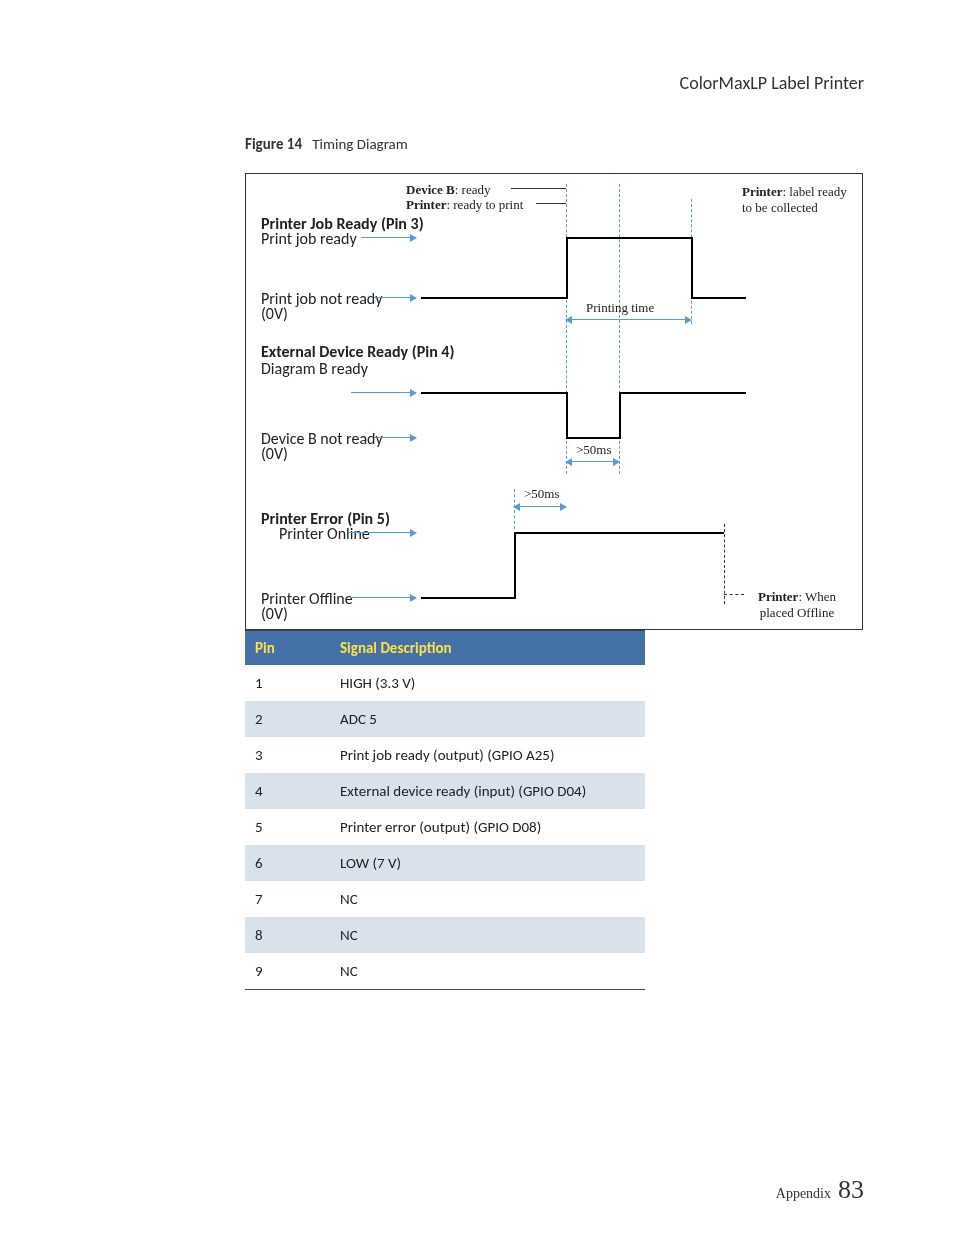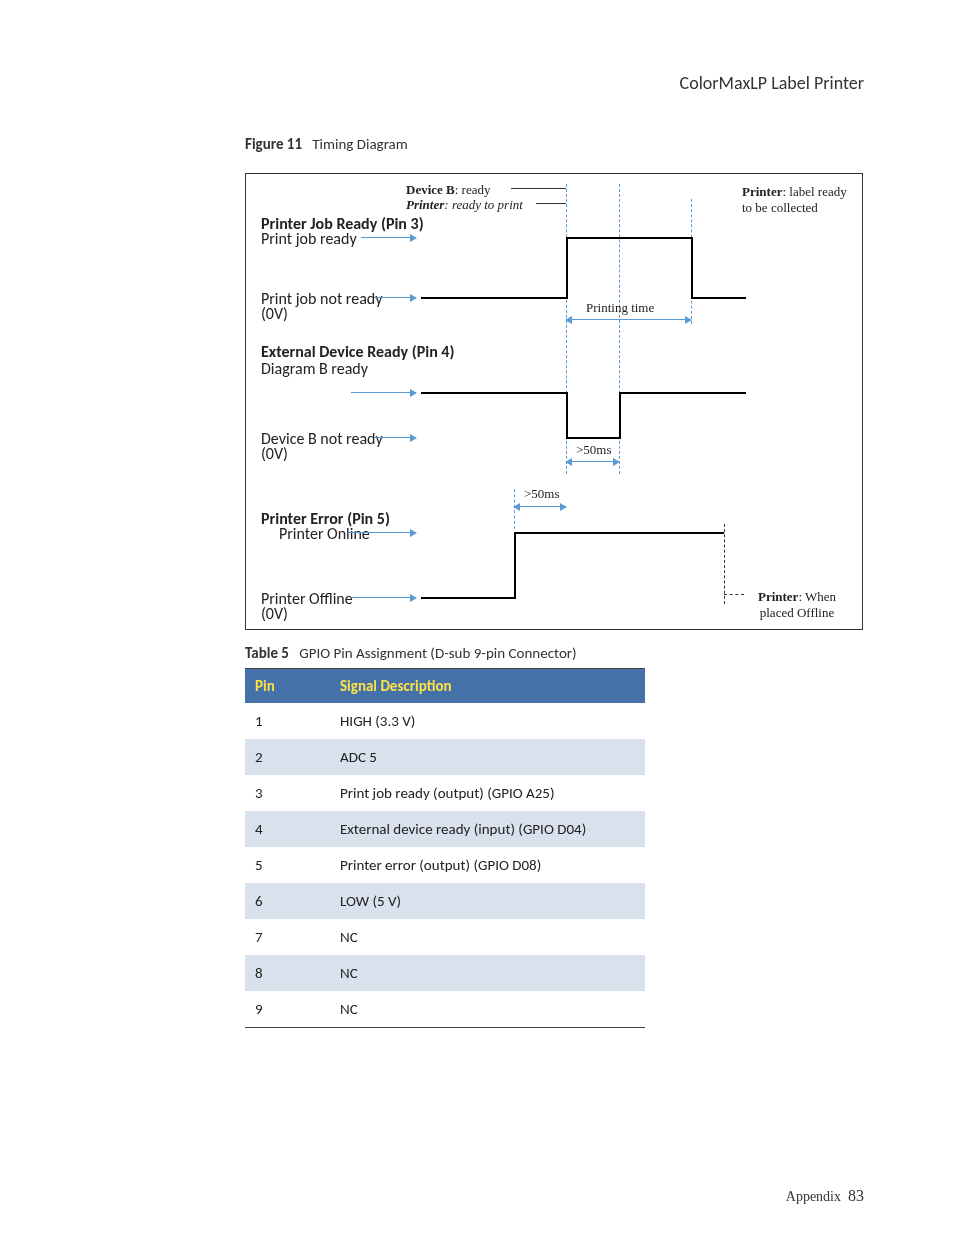--- a/index.html
+++ b/index.html
@@ -107,38 +107,38 @@
   }
   table.gpio tr.alt td { background: #d9e1ec; }
   table.gpio { border-top: 1px solid #444; border-bottom: 1px solid #444; }
   .footer {
     position: absolute;
     bottom: 30px;
     right: 90px;
     font-family: "Times New Roman", serif;
     font-size: 14px;
   }
-  .footer .pg { font-size: 16px; }
+  .footer .pg { font-size: 26px; }
 </style>
 </head>
 <body>
 
 <div class="header-title">ColorMaxLP Label Printer</div>
 
 <div class="content">
 
   <div class="fig-caption">
-    <b>Figure 11</b>&nbsp;&nbsp;&nbsp;<span>Timing Diagram</span>
+    <b>Figure 14</b>&nbsp;&nbsp;&nbsp;<span>Timing Diagram</span>
   </div>
 
   <div class="diagram">
     <div class="d-label serif" style="left:160px; top:8px;">
       <b>Device B</b><span>: ready</span>
     </div>
-    <div class="d-label serif" style="left:160px; top:23px;font-style:italic;">
+    <div class="d-label serif" style="left:160px; top:23px;">
       <b>Printer</b><span>: ready to print</span>
     </div>
     <div class="thin-leader" style="left:265px; top:14px; width:55px;"></div>
     <div class="thin-leader" style="left:290px; top:29px; width:30px;"></div>
 
     <div class="d-label serif" style="right:10px; top:10px; width:110px;">
       <b>Printer</b><span>: label ready to be collected</span>
     </div>
     <div class="d-label serif" style="right:10px; top:415px; width:110px;text-align:center;">
       <b>Printer</b><span>: When placed Offline</span>
@@ -191,23 +191,20 @@
     <div class="blue-arrow-line blue-arrow-r" style="left:102px; top:358px; width:68px;"></div>
     <div class="d-label" style="left:15px; top:415px;">Printer Offline</div>
     <div class="d-label" style="left:15px; top:430px;">(0V)</div>
     <div class="blue-arrow-line blue-arrow-r" style="left:105px; top:423px; width:65px;"></div>
 
     <div class="sig-line" style="left:175px; top:423px; width:93px; height:2px;"></div>
     <div class="sig-line" style="left:268px; top:358px; width:2px; height:67px;"></div>
     <div class="sig-line" style="left:268px; top:358px; width:210px; height:2px;"></div>
   </div>
 
-  <div class="table-caption">
-    <b>Table 5</b>&nbsp;&nbsp;&nbsp;<span>GPIO Pin Assignment (D-sub 9-pin Connector)</span>
-  </div>
 
   <table class="gpio">
     <tbody>
         <tr>
       <th style="width:65px;">Pin</th>
       <th>Signal Description</th>
     </tr>
     <tr>
           <td>1</td>
           <td>HIGH (3.3 V)</td>
@@ -223,21 +220,21 @@
     <tr class="alt">
           <td>4</td>
           <td>External device ready (input) (GPIO D04)</td>
         </tr>
     <tr>
           <td>5</td>
           <td>Printer error (output) (GPIO D08)</td>
         </tr>
     <tr class="alt">
           <td>6</td>
-          <td>LOW (5 V)</td>
+          <td>LOW (7 V)</td>
         </tr>
     <tr>
           <td>7</td>
           <td>NC</td>
         </tr>
     <tr class="alt">
           <td>8</td>
           <td>NC</td>
         </tr>
     <tr>

